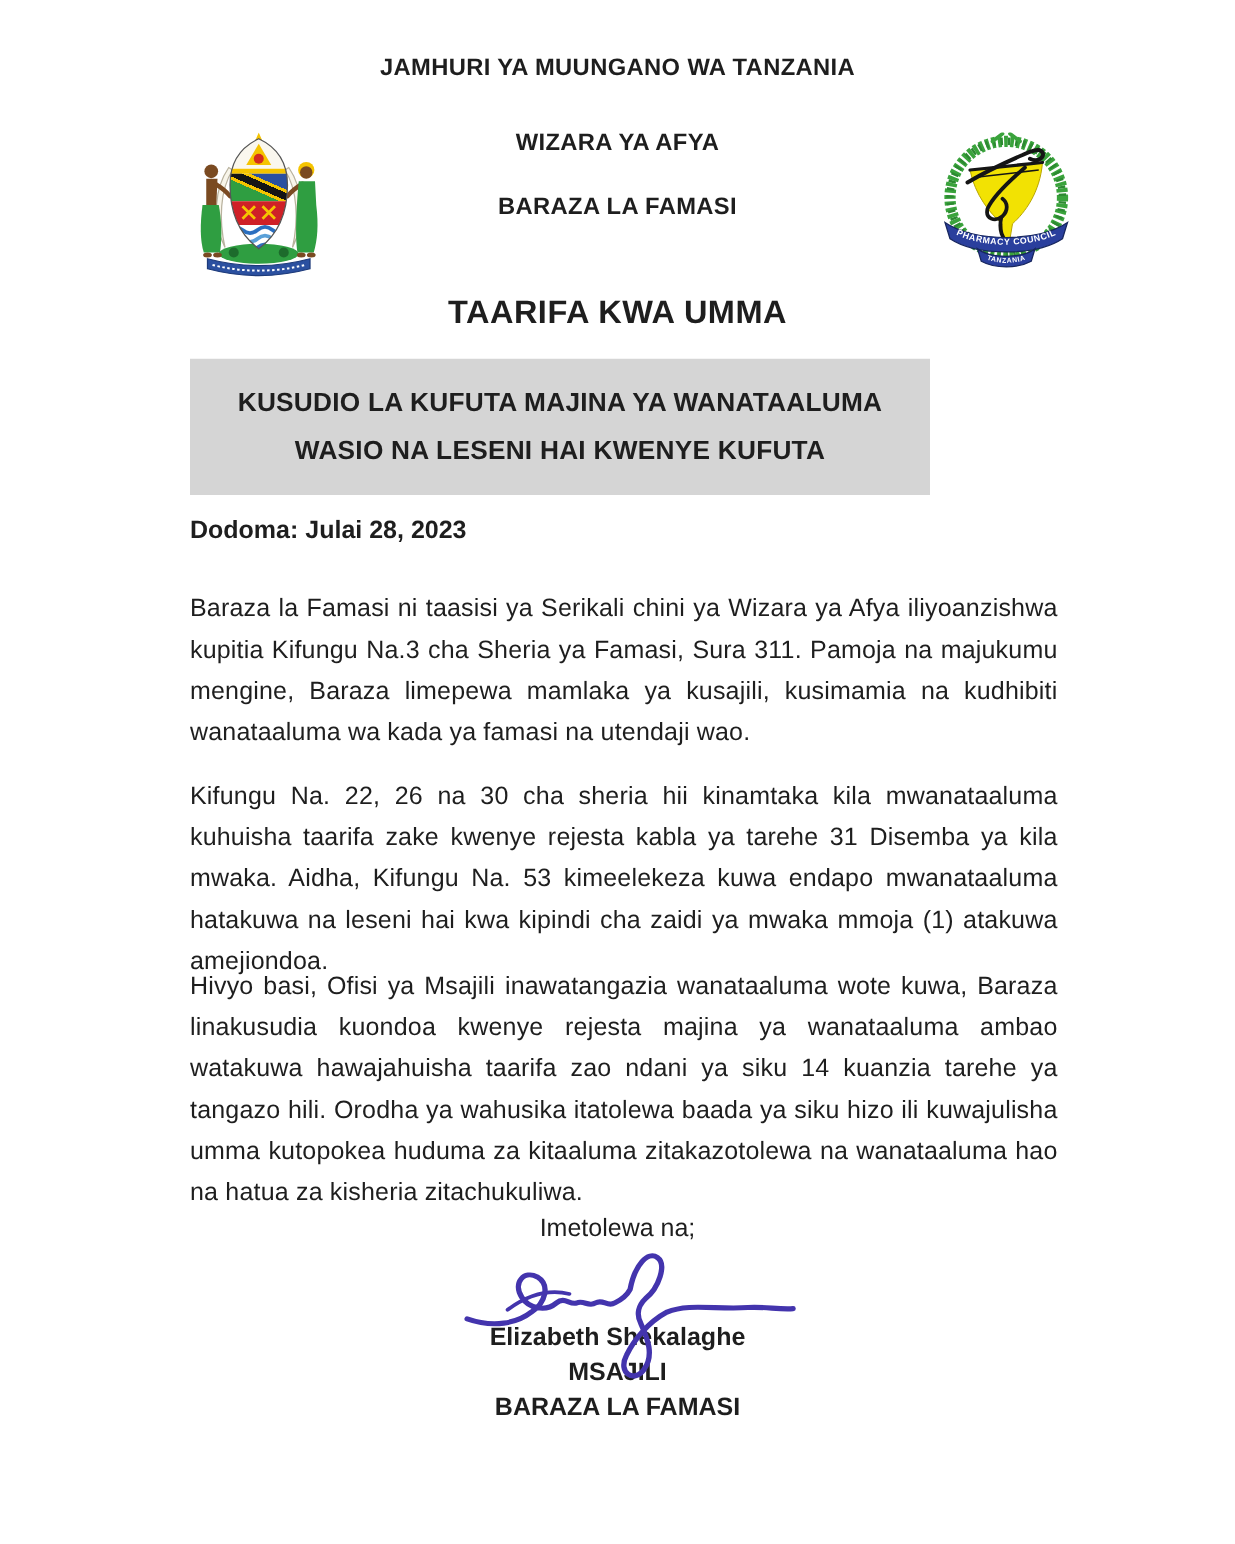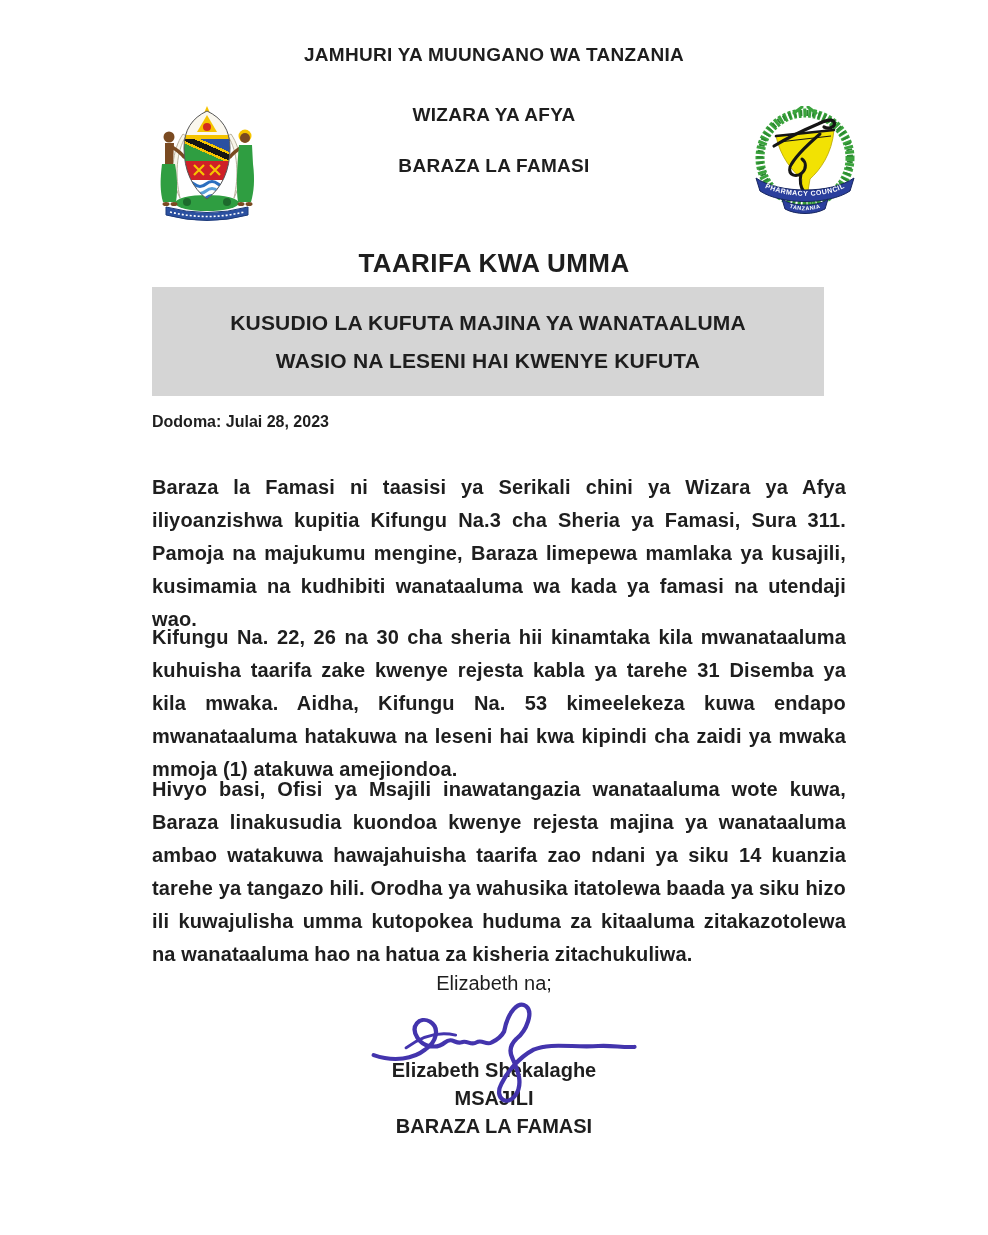--- a/index.html
+++ b/index.html
@@ -10,32 +10,31 @@
     font-family:"Liberation Sans","DejaVu Sans",sans-serif;
     color:#1e1e1e;
     overflow:hidden;
     margin:0 auto;
   }
   .abs{position:absolute;}
   .center-line{left:0;width:988px;text-align:center;}
   .hdr{font-weight:bold;font-size:19px;letter-spacing:.3px;}
   .doc-title{font-weight:bold;font-size:26px;letter-spacing:.4px;}
   .notice-box{
-    left:152px;top:287px;width:672px;height:109px;
+    left:152px;top:287px;width:592px;height:109px;
     background:#d5d5d5;
     display:flex;flex-direction:column;justify-content:center;align-items:center;
     font-weight:bold;font-size:21px;line-height:38px;letter-spacing:.2px;
     text-align:center;
   }
-  .dateline{left:152px;top:413px;font-weight:bold;font-size:16px;}
+  .dateline{left:152px;top:413px;font-weight:bold;font-size:20px;}
   .bodytext{
     left:152px;width:694px;
     font-size:20px;line-height:33px;letter-spacing:.15px;
     text-align:justify;
-    font-weight:bold;
   }
   .issued{top:972px;font-size:20px;}
   .sigblock{
     top:1056px;left:0;width:988px;
     text-align:center;font-weight:bold;font-size:20px;line-height:28px;
   }
   .sig-svg{left:368px;top:997px;pointer-events:none;}
   svg{display:block;}
 </style>
 </head>
@@ -133,34 +132,34 @@
       <path d="M38,93 C48,101 74,101 84,93 L81,103 C70,109 52,109 41,103 Z" fill="#2a3f9d" stroke="#17265e" stroke-width="1"></path>
       <text font-family="Liberation Sans, DejaVu Sans, sans-serif" font-size="7" font-weight="bold" fill="#ffffff" letter-spacing="0.5">
         <textPath href="#pcArc" startOffset="50%" text-anchor="middle">PHARMACY COUNCIL</textPath>
       </text>
       <text font-family="Liberation Sans, DejaVu Sans, sans-serif" font-size="5.5" font-weight="bold" fill="#ffffff" letter-spacing="0.5">
         <textPath href="#tzArc" startOffset="50%" text-anchor="middle">TANZANIA</textPath>
       </text>
     </svg>
   </div>
 
-  <div class="abs center-line doc-title" style="top:248px">TAARIFA KWA UMMA</div>
+  <div class="abs center-line doc-title" style="top:234px">TAARIFA KWA UMMA</div>
 
   <div class="abs notice-box">
     <div>KUSUDIO LA KUFUTA MAJINA YA WANATAALUMA</div>
     <div>WASIO NA LESENI HAI KWENYE KUFUTA</div>
   </div>
 
   <div class="abs dateline">Dodoma: Julai 28, 2023</div>
 
   <div class="abs bodytext" style="top:471px">Baraza la Famasi ni taasisi ya Serikali chini ya Wizara ya Afya iliyoanzishwa kupitia Kifungu Na.3 cha Sheria ya Famasi, Sura 311. Pamoja na majukumu mengine, Baraza limepewa mamlaka ya kusajili, kusimamia na kudhibiti wanataaluma wa kada ya famasi na utendaji wao.</div>
   <div class="abs bodytext" style="top:621px">Kifungu Na. 22, 26 na 30 cha sheria hii kinamtaka kila mwanataaluma kuhuisha taarifa zake kwenye rejesta kabla ya tarehe 31 Disemba ya kila mwaka. Aidha, Kifungu Na. 53 kimeelekeza kuwa endapo mwanataaluma hatakuwa na leseni hai kwa kipindi cha zaidi ya mwaka mmoja (1) atakuwa amejiondoa.</div>
   <div class="abs bodytext" style="top:773px">Hivyo basi, Ofisi ya Msajili inawatangazia wanataaluma wote kuwa, Baraza linakusudia kuondoa kwenye rejesta majina ya wanataaluma ambao watakuwa hawajahuisha taarifa zao ndani ya siku 14 kuanzia tarehe ya tangazo hili. Orodha ya wahusika itatolewa baada ya siku hizo ili kuwajulisha umma kutopokea huduma za kitaaluma zitakazotolewa na wanataaluma hao na hatua za kisheria zitachukuliwa.</div>
 
-  <div class="abs center-line issued">Elizabeth na;</div>
+  <div class="abs center-line issued">Imetolewa na;</div>
 
   <div class="abs sigblock">
     <div>Elizabeth Shekalaghe</div>
     <div>MSAJILI</div>
     <div>BARAZA LA FAMASI</div>
   </div>
 
   <div class="abs sig-svg">
     <svg width="276" height="118" viewBox="0 0 290 130" preserveAspectRatio="none">
       <g fill="none" stroke="#4334ad" stroke-width="4.5" stroke-linecap="round" stroke-linejoin="round">

